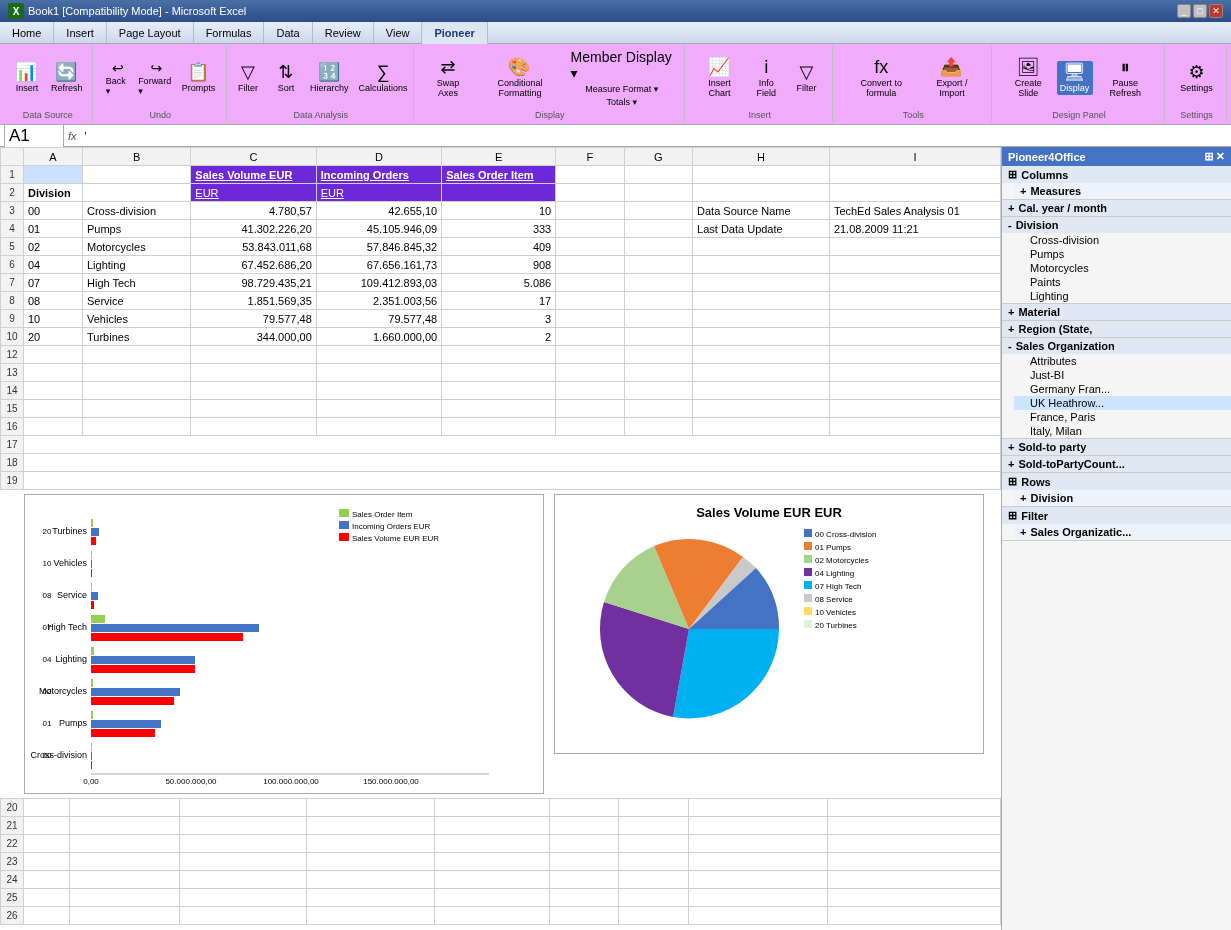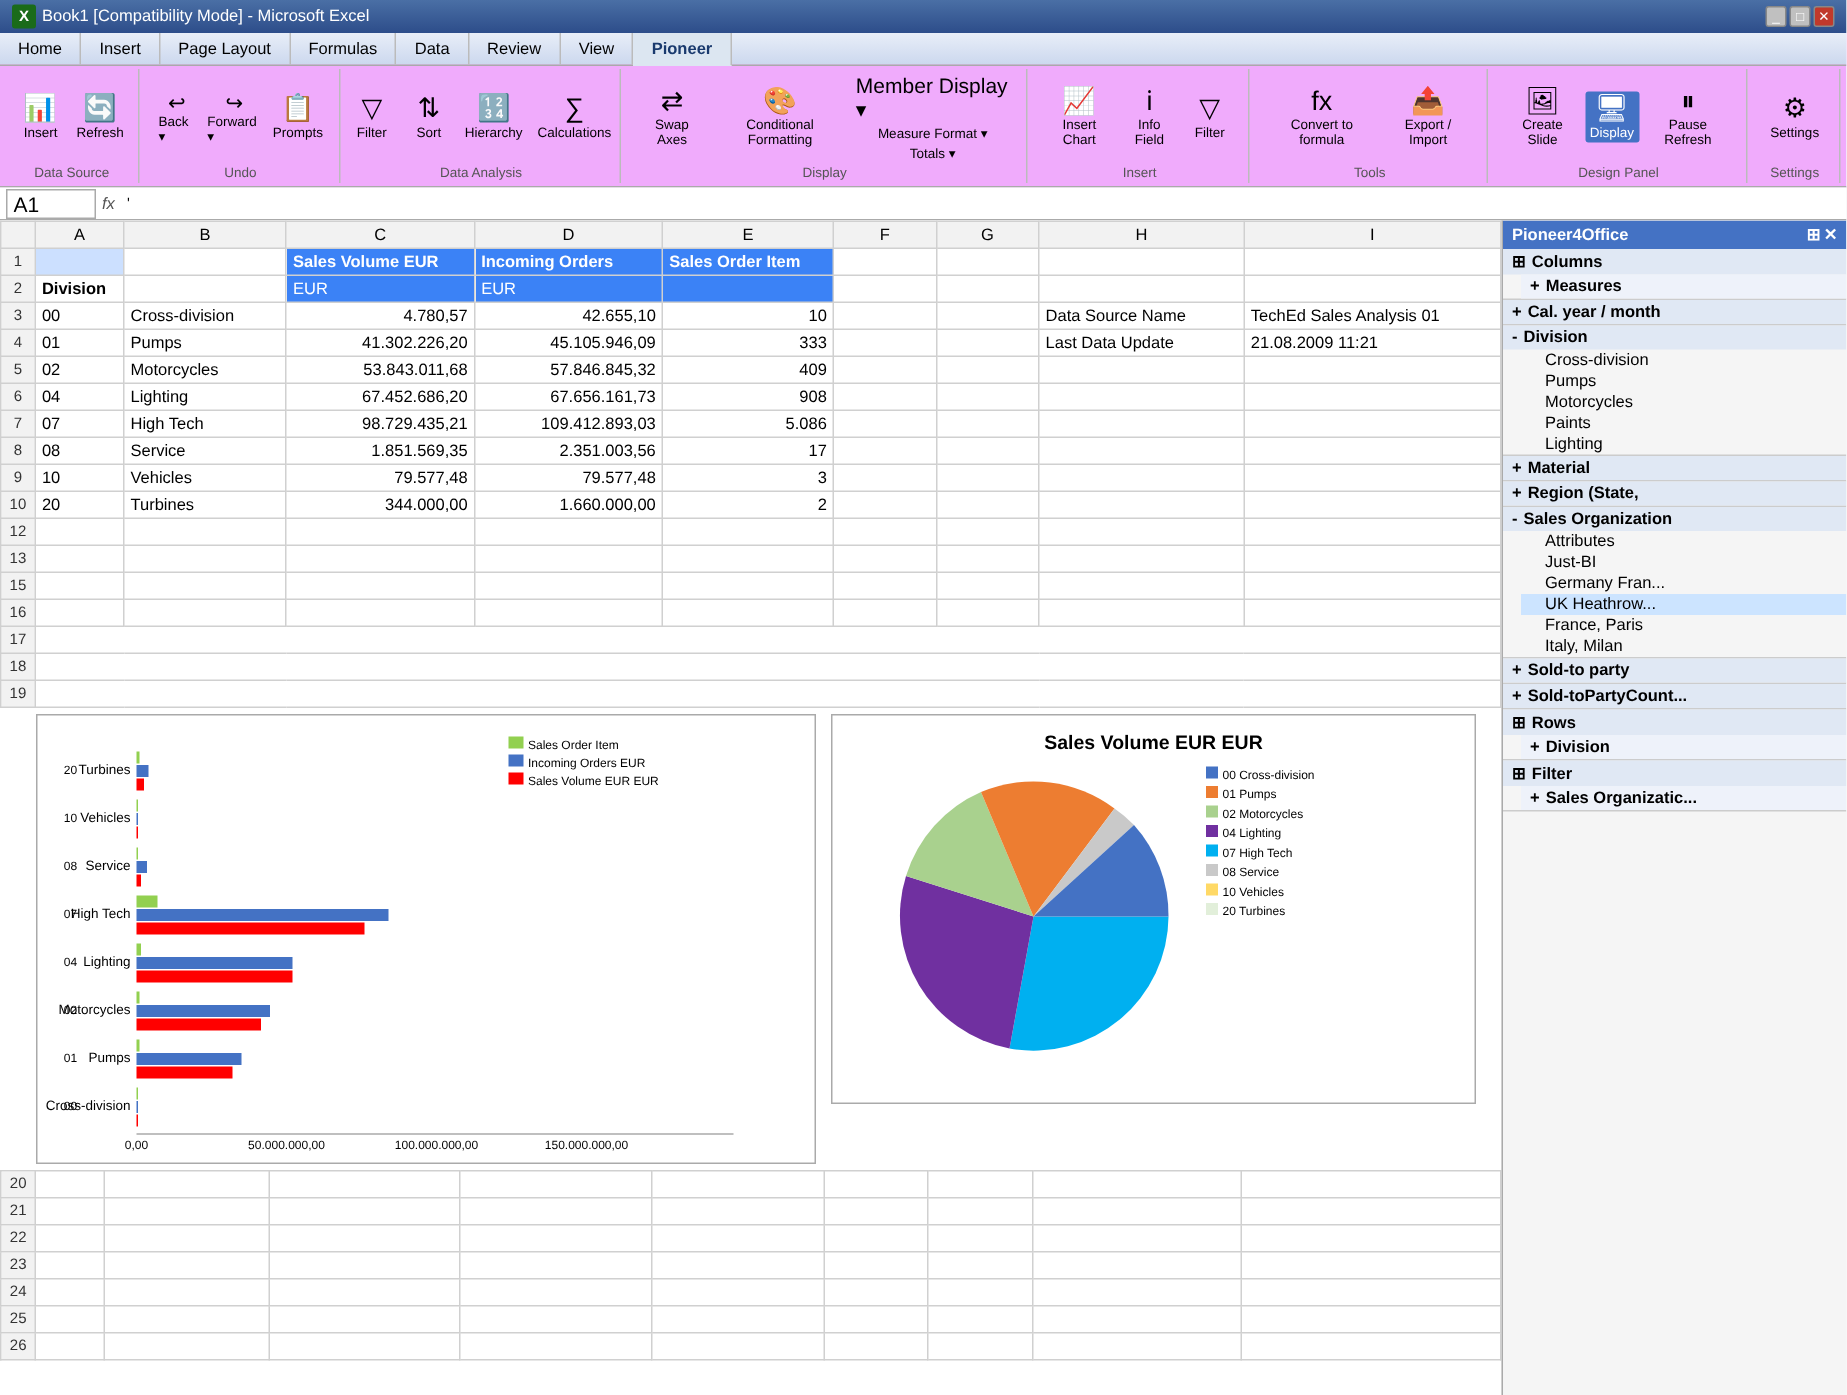--- a/index.html
+++ b/index.html
@@ -105,21 +105,21 @@
       align-items: center;
       background: white;
       border-bottom: 1px solid #aaa;
       padding: 0 4px;
       gap: 4px;
     }
     .cell-ref {
       width: 60px;
       border: 1px solid #aaa;
       padding: 1px 4px;
-      font-size: 14px;
+      font-size: 17px;
     }
     .formula-input {
       flex: 1;
       border: none;
       outline: none;
       font-size: 11px;
       padding: 1px 4px;
     }
 
     
@@ -163,21 +163,21 @@
     .cell {
       border: 1px solid #d0d0d0;
       padding: 1px 4px;
       white-space: nowrap;
       overflow: hidden;
       height: 18px;
     }
 
     .cell-selected { background: #cce0ff; }
     .cell-bold { font-weight: bold; }
-    .cell-blue-bg { background: #3b82f6; color: white; }
+    .cell-blue-bg { background: #6d28d9; color: white; text-decoration: underline; }
     .cell-highlight { background: #ffffcc; }
     .cell-right { text-align: right; }
 
     
     .sidebar {
       width: 230px;
       background: #f5f5f5;
       border-left: 1px solid #aaa;
       overflow-y: auto;
       font-size: 11px;
@@ -575,20 +575,32 @@
               <td class="cell"></td>
               <td class="cell"></td>
               <td class="cell"></td>
               <td class="cell"></td>
               <td class="cell"></td>
               <td class="cell"></td>
               <td class="cell"></td>
             </tr>
           <tr>
               <td class="row-header cell">13</td>
+              <td class="cell"></td>
+              <td class="cell"></td>
+              <td class="cell"></td>
+              <td class="cell"></td>
+              <td class="cell"></td>
+              <td class="cell"></td>
+              <td class="cell"></td>
+              <td class="cell"></td>
+              <td class="cell"></td>
+            </tr>
+          <tr>
+              <td class="row-header cell">14</td>
               <td class="cell"></td>
               <td class="cell"></td>
               <td class="cell"></td>
               <td class="cell"></td>
               <td class="cell"></td>
               <td class="cell"></td>
               <td class="cell"></td>
               <td class="cell"></td>
               <td class="cell"></td>
             </tr>

